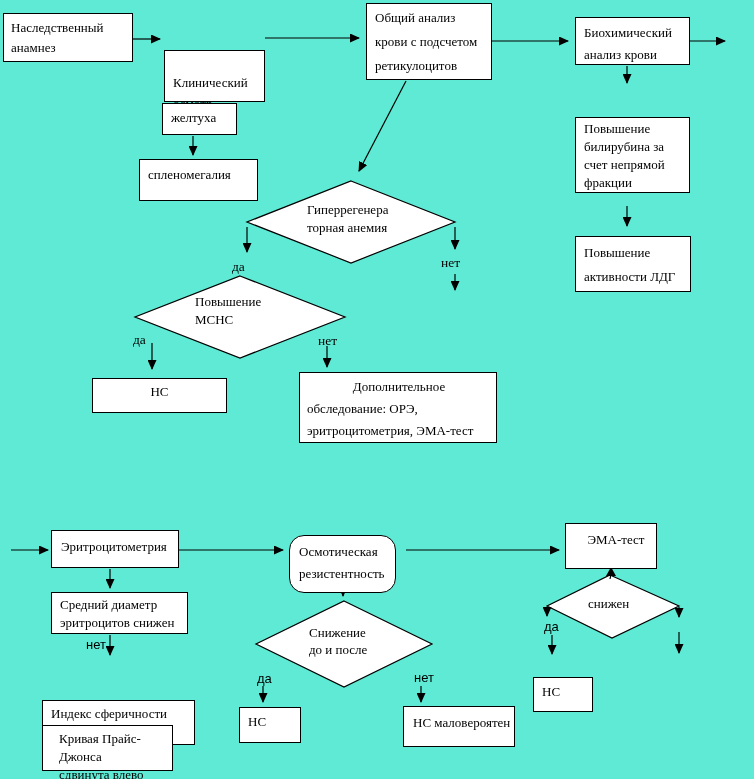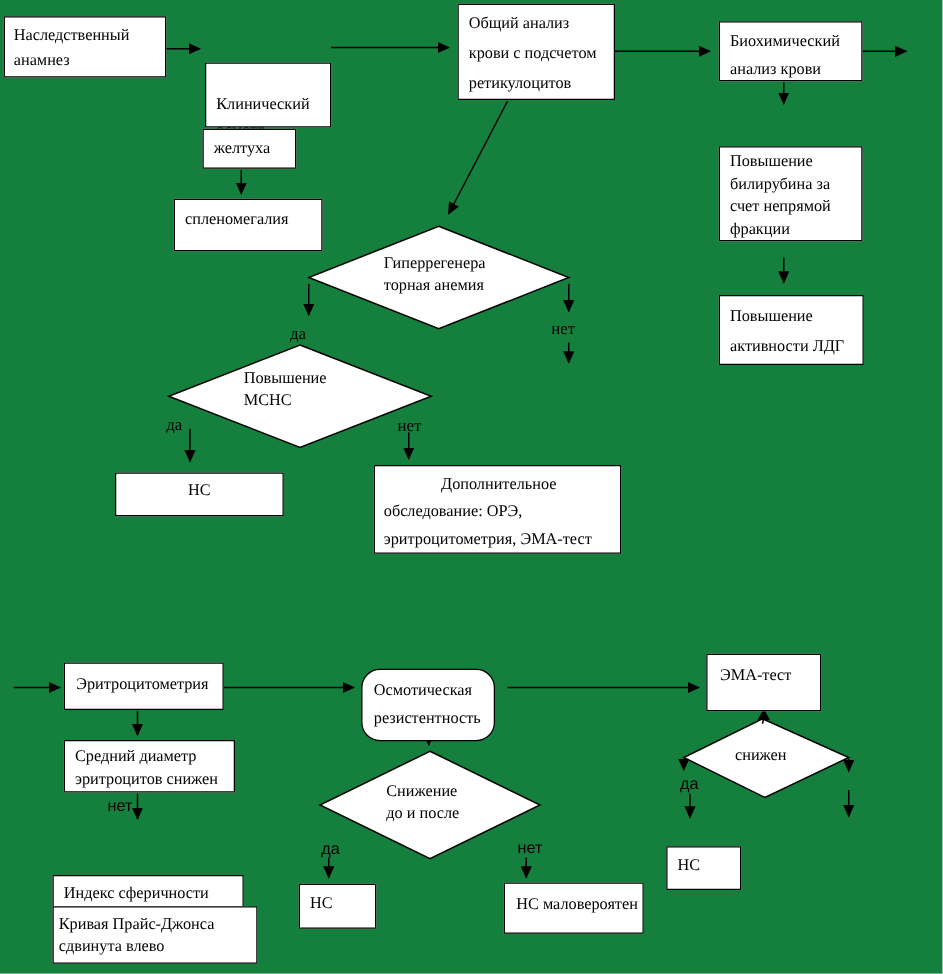--- a/index.html
+++ b/index.html
@@ -1,17 +1,17 @@
 <!DOCTYPE html>
 <html><head>
 <meta charset="utf-8">
 <style>
   html,body { margin:0; padding:0; background:#fff; }
   .canvas {
-    position:relative; width:754px; height:779px; background:#15803d;
+    position:relative; width:754px; height:779px; background:#5eead4;
     font-family:"Liberation Serif", serif; font-size:13px; color:#000;
     overflow:hidden;
   }
   svg.connectors { position:absolute; left:0; top:0; z-index:1; }
   .box {
     position:absolute; border:1px solid #000; background:#fff;
     box-sizing:border-box; z-index:2;
   }
   .box span, .dtext span { display:block; }
   .dtext { position:absolute; z-index:3; }
@@ -153,21 +153,21 @@
     <span>эритроцитов снижен</span>
   </div>
 
   <div class="lbl sans" style="left:86px;top:637px;">нет</div>
 
   <div class="box" style="left:42px;top:659px;width:153px;height:45px;padding:4px 0 0 8px;line-height:18px;margin-top:41px;">
     <span>Индекс сферичности</span>
     <span>снижен</span>
   </div>
 
-  <div class="box" style="left:42px;top:725px;width:164px;height:46px;padding:4px 0 0 4px;line-height:18px;">
+  <div class="box" style="left:42px;top:725px;width:131px;height:46px;padding:4px 0 0 16px;line-height:18px;">
     <span>Кривая Прайс-Джонса</span>
     <span>сдвинута влево</span>
   </div>
 
   <div class="box" style="left:289px;top:535px;width:107px;height:58px;padding:5px 0 0 9px;line-height:22px;border-radius:15px;">
     <span>Осмотическая</span>
     <span>резистентность</span>
   </div>
 
   <div class="dtext" style="left:309px;top:624px;line-height:17px;">
@@ -179,21 +179,21 @@
   <div class="lbl sans" style="left:414px;top:670px;">нет</div>
 
   <div class="box" style="left:239px;top:707px;width:62px;height:36px;padding:6px 0 0 8px;">
     <span>НС</span>
   </div>
 
   <div class="box" style="left:403px;top:706px;width:112px;height:41px;padding:8px 0 0 9px;">
     <span>НС маловероятен</span>
   </div>
 
-  <div class="box" style="left:565px;top:523px;width:92px;height:46px;padding:8px 0 0 10px;">
+  <div class="box" style="left:565px;top:523px;width:92px;height:46px;padding:8px 0 0 10px;text-align:center;">
     <span>ЭМА-тест</span>
   </div>
 
   <div class="dtext" style="left:588px;top:596px;">
     <span>снижен</span>
   </div>
 
   <div class="lbl sans" style="left:544px;top:619px;">да</div>
 
   <div class="box" style="left:533px;top:677px;width:60px;height:35px;padding:6px 0 0 8px;">

